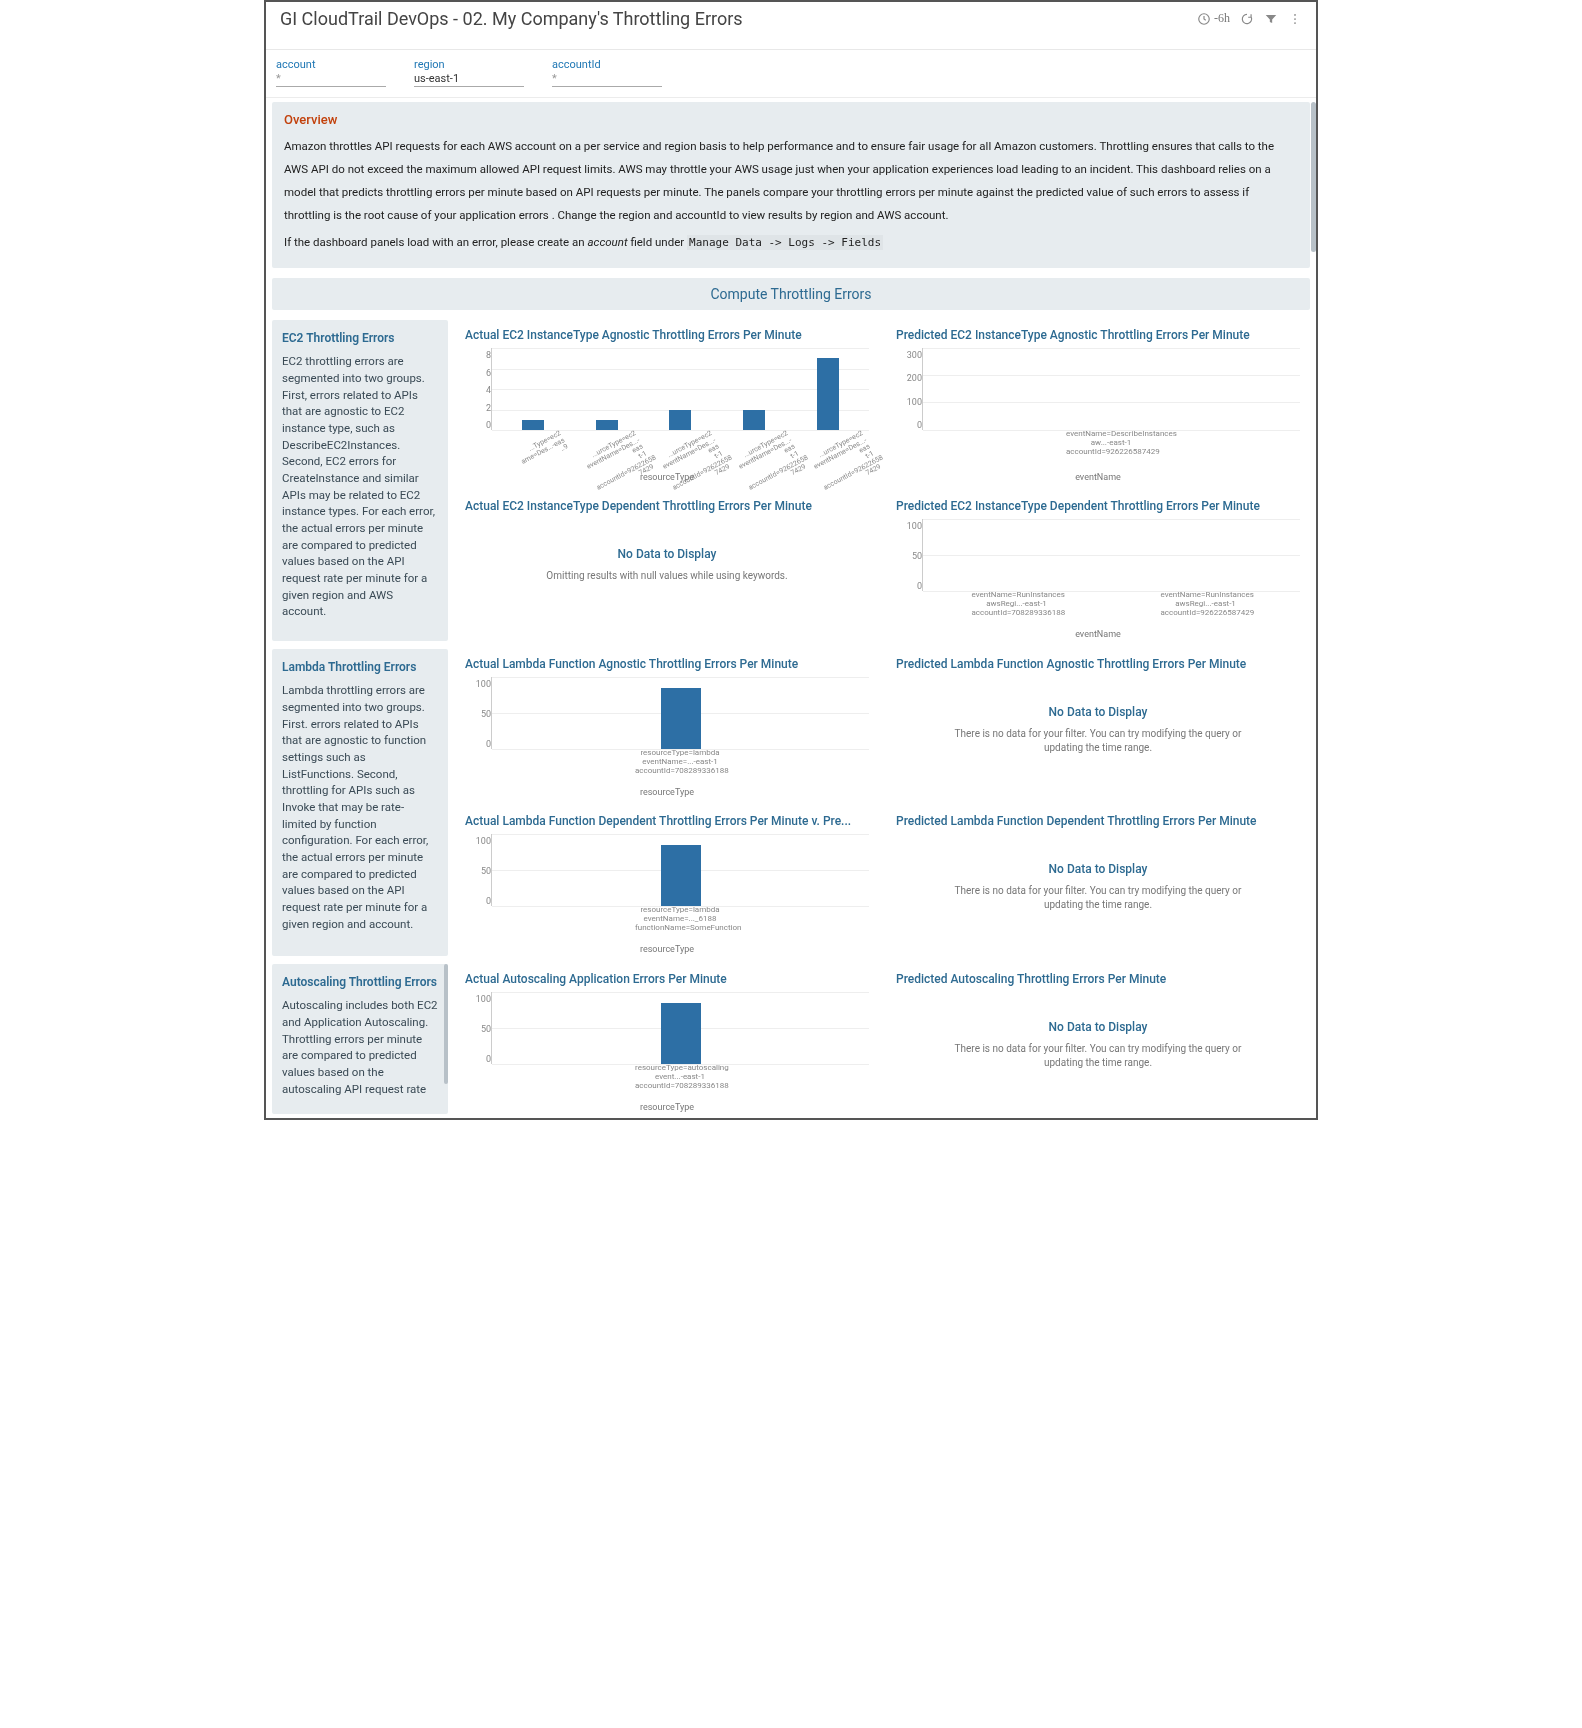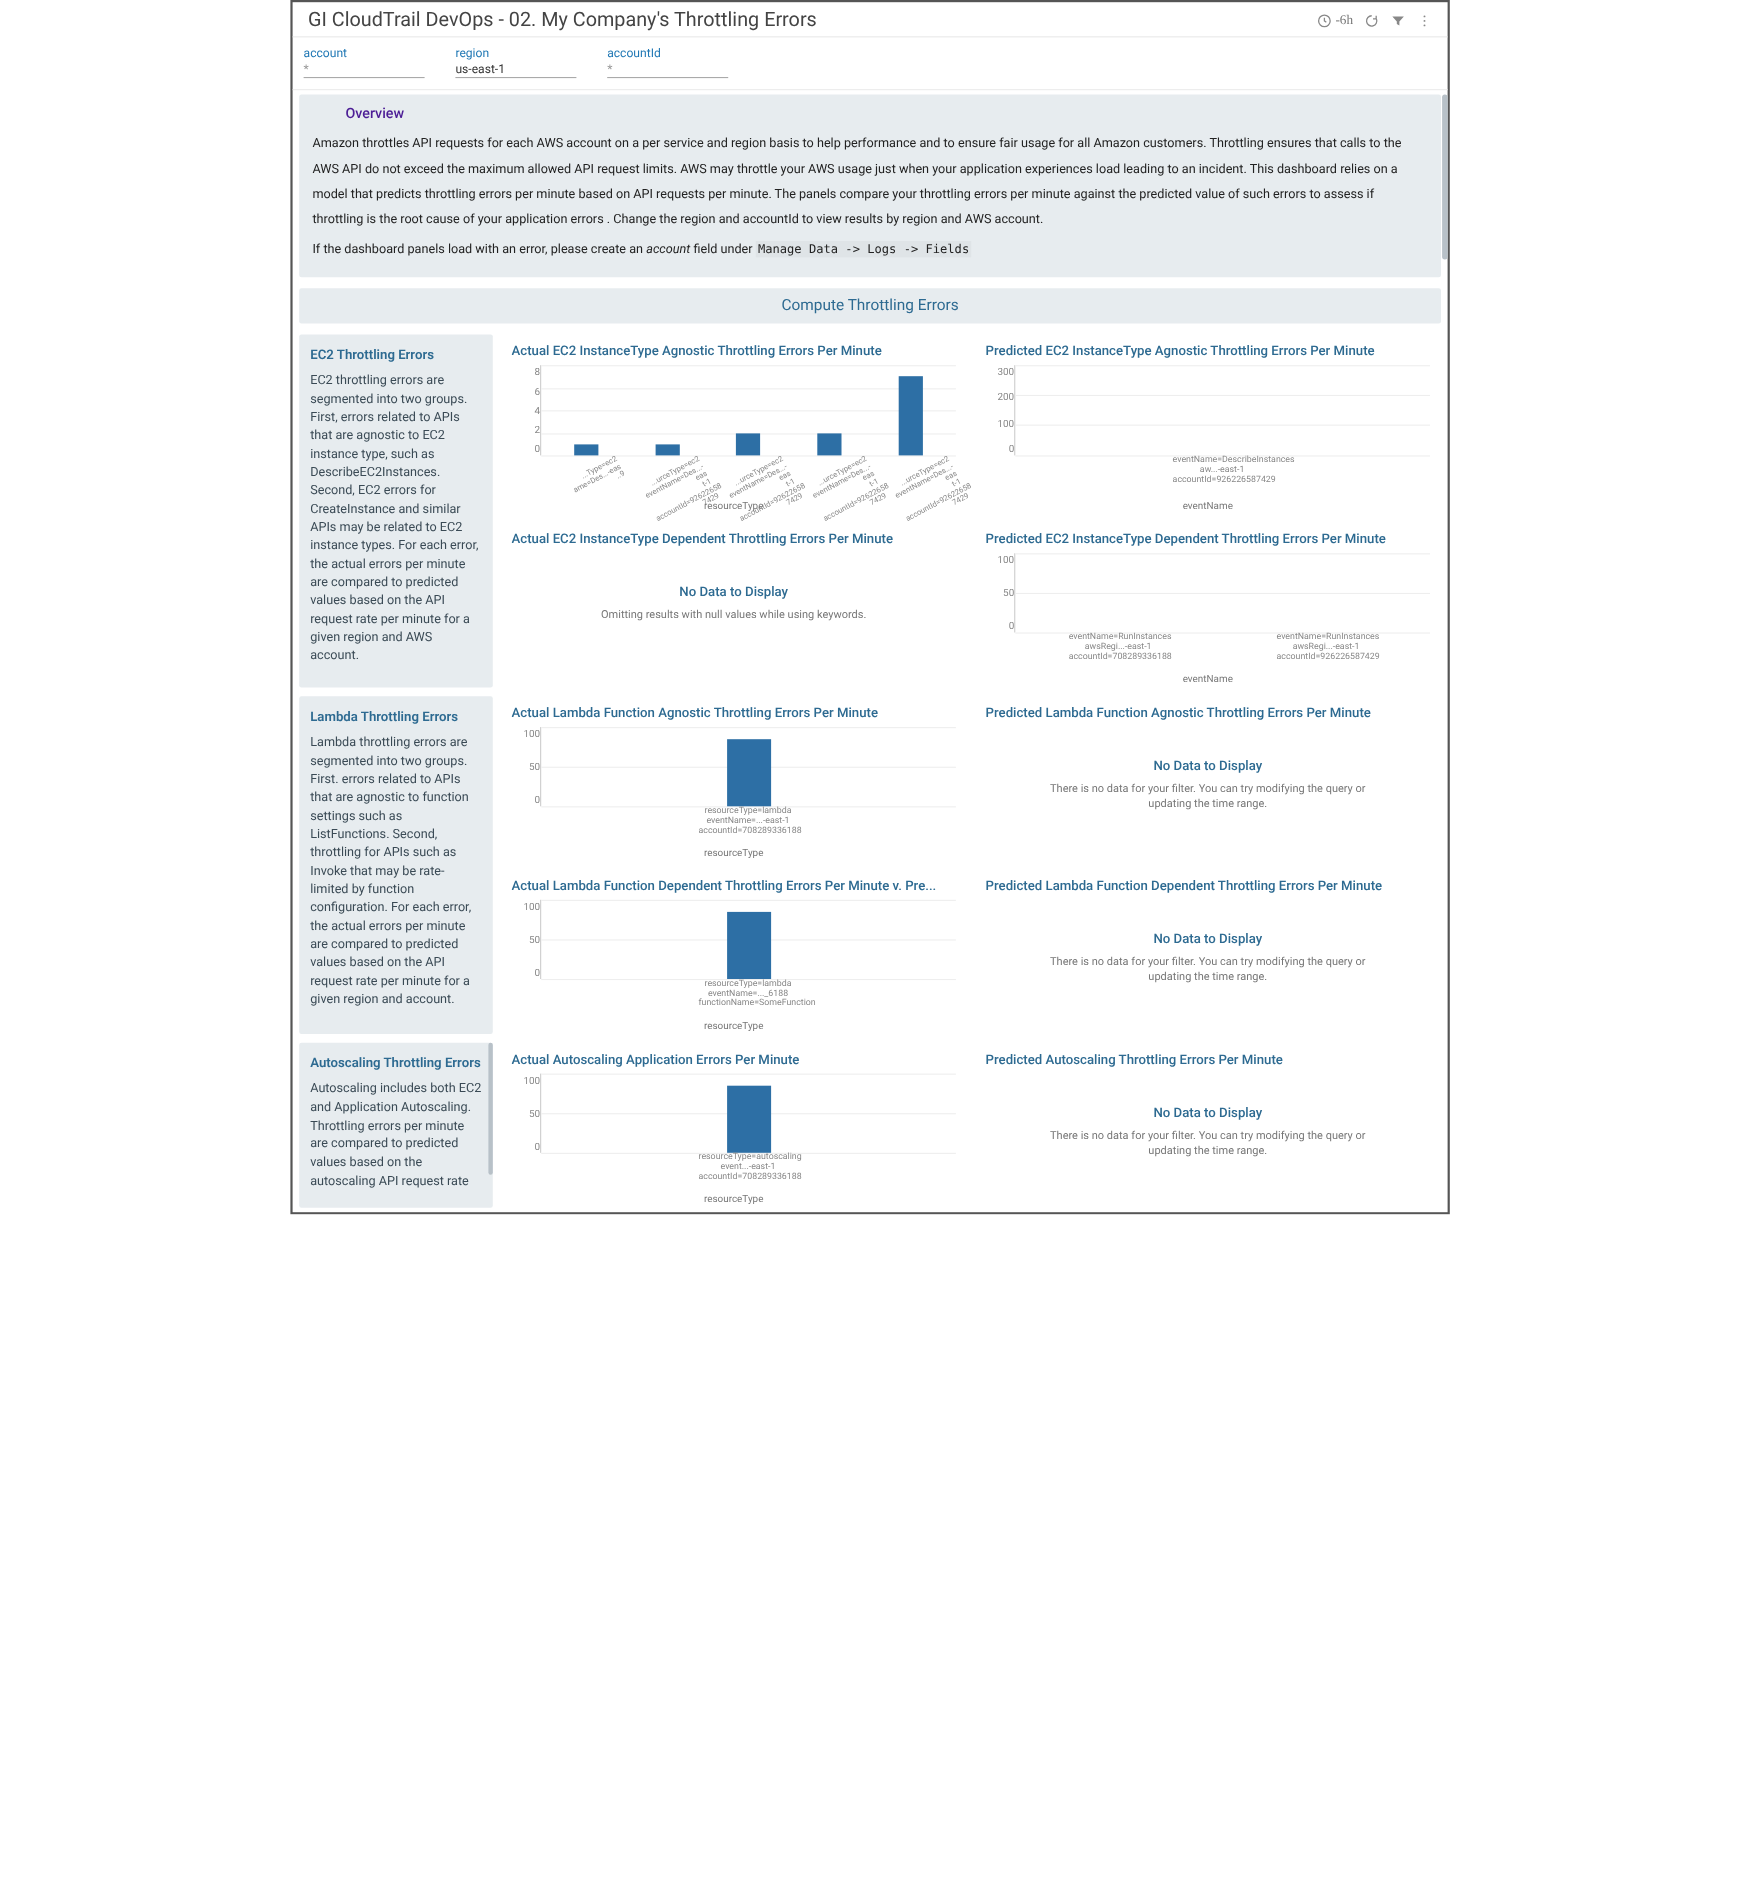--- a/index.html
+++ b/index.html
@@ -1,34 +1,34 @@
 <!DOCTYPE html>
 <html><head>
 <meta charset="utf-8">
 <style>
   * { box-sizing: border-box; margin: 0; padding: 0; }
   body { font-family: -apple-system, BlinkMacSystemFont, "Segoe UI", Roboto, Arial, sans-serif; background: #fff; color: #333; font-size: 13px; }
   .frame { border: 2px solid #555; width: 1054px; margin: 0 auto; background: #fff; }
 
-  .topbar { display: flex; align-items: center; padding: 6px 14px 4px 14px; border-bottom: 1px solid #e8e8e8; }
+  .topbar { display: flex; align-items: center; padding: 6px 14px 20px 14px; border-bottom: 1px solid #e8e8e8; }
   .topbar h1 { font-size: 18px; font-weight: 400; color: #444; flex: 1; }
   .topbar .controls { display: flex; align-items: center; gap: 10px; color: #888; font-size: 12px; }
   .topbar .controls svg { width: 14px; height: 14px; fill: #888; }
   .time { display:flex; align-items:center; gap:3px; color:#777;font-family:Liberation Serif, serif;}
   .icon-btn { cursor: pointer; display: inline-flex; }
 
   .filters { display: flex; gap: 28px; padding: 8px 14px 10px 10px; font-size: 11px; color: #555; border-bottom:1px solid #ececec;}
   .filter { display: flex; flex-direction: column; }
   .filter .lbl { color: #1f77b4; font-size: 11px; }
   .filter .val { color: #333; border-bottom: 1px solid #aaa; min-width: 110px; padding: 1px 0; font-size:11px;}
   .filter.dim .val { color: #999; }
 
   .section { padding: 4px 6px 6px 6px; }
   .overview-box { background: #e7ecef; border-radius: 2px; padding: 10px 12px; position:relative;}
-  .overview-box h2 { color: #4c1d95; font-size: 13px; font-weight: 500; margin-bottom: 8px; margin-left: 30px; }
+  .overview-box h2 { color: #c2410c; font-size: 13px; font-weight: 500; margin-bottom: 8px; }
   .overview-box p { font-size: 11.5px; line-height: 2.0; color: #222; margin-bottom: 4px; }
   .overview-box em { font-style: italic; }
   .mono { font-family: Menlo, Consolas, monospace; font-size: 11px; background: rgba(0,0,0,0.03); padding: 1px 2px; }
 
   .scroll-ind { position:absolute; right:-6px; top:0; width:5px; height:150px; background:#b8c1c8; border-radius:3px; }
 
   .banner { background: #e7ecef; text-align: center; padding: 8px; color: #2d6a91; font-size: 14px; border-radius:2px;}
 
   .grid { display: grid; grid-template-columns: 176px 1fr 1fr; gap: 7px; padding: 4px 6px;}
   .side { background: #e7ecef; border-radius: 2px; padding: 10px 10px; font-size: 11.5px; color: #333; line-height: 1.45; position:relative;}

